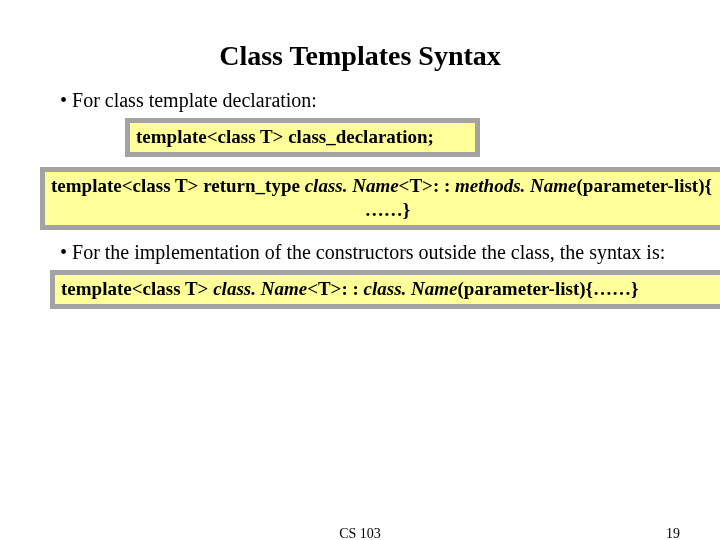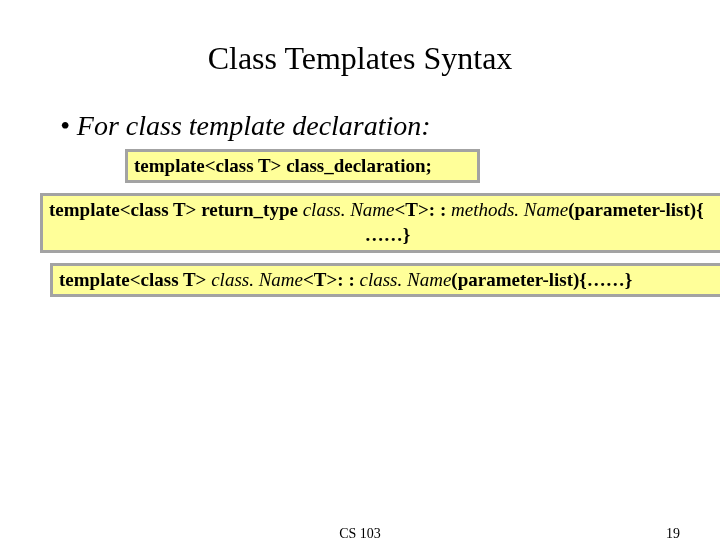--- a/index.html
+++ b/index.html
@@ -12,52 +12,51 @@
     position: relative;
     overflow: hidden;
   }
   .slide {
     width: 100%;
     height: 100%;
     padding: 30px 30px 30px 30px;
     position: relative;
   }
   .title {
-    font-size: 32px;
-    font-weight: normal;
+    font-size: 28px;
+    font-weight: bold;
     text-align: center;
     margin-top: 10px;
-    margin-bottom: 32px;
+    margin-bottom: 16px;
   }
   .bullet {
-    font-size: 28px;
+    font-size: 20px;
     margin-left: 30px;
     text-indent: -20px;
     padding-left: 20px;
     line-height: 1.2;
     margin-bottom: 6px;
-    font-style: italic;
   }
   .bullet::before {
     content: "• ";
   }
   .codebox {
     background: #ffff99;
-    border: 3px solid #a3a3a3;
+    border: 5px solid #a3a3a3;
     font-family: "Times New Roman", Times, serif;
     font-size: 19px;
     font-weight: bold;
     padding: 2px 6px;
     display: block;
     margin-bottom: 10px;
     line-height: 1.3;
   }
   .codebox .italic {
     font-style: italic;
-    font-weight: normal;
+    font-weight: bold;
   }
   .cb1 {
     margin-left: 95px;
     width: 355px;
     margin-top: 4px;
   }
   .cb2 {
     margin-left: 10px;
     width: 695px;
     text-align: left;
@@ -98,20 +97,21 @@
   <div class="bullet">For class template declaration:</div>
   <div class="codebox cb1">
     <span>template&lt;class T&gt; class_declaration;</span>
   </div>
 
   <div class="codebox cb2">
     <span>template&lt;class T&gt; return_type </span><span class="italic">class. Name</span><span>&lt;T&gt;: : </span><span class="italic">methods. Name</span><span>(parameter-list){</span>
     <span class="cb2-line2">……}</span>
   </div>
 
+  <div class="bullet">For the implementation of the constructors outside the class, the syntax is:</div>
   <div class="codebox cb3">
     <span>template&lt;class T&gt;  </span><span class="italic">class. Name</span><span>&lt;T&gt;: : </span><span class="italic">class. Name</span><span>(parameter-list){……}</span>
   </div>
 
   <div class="footer">
     <span class="footer-center">CS 103</span>
     <span class="footer-right">19</span>
   </div>
 </div>
 

